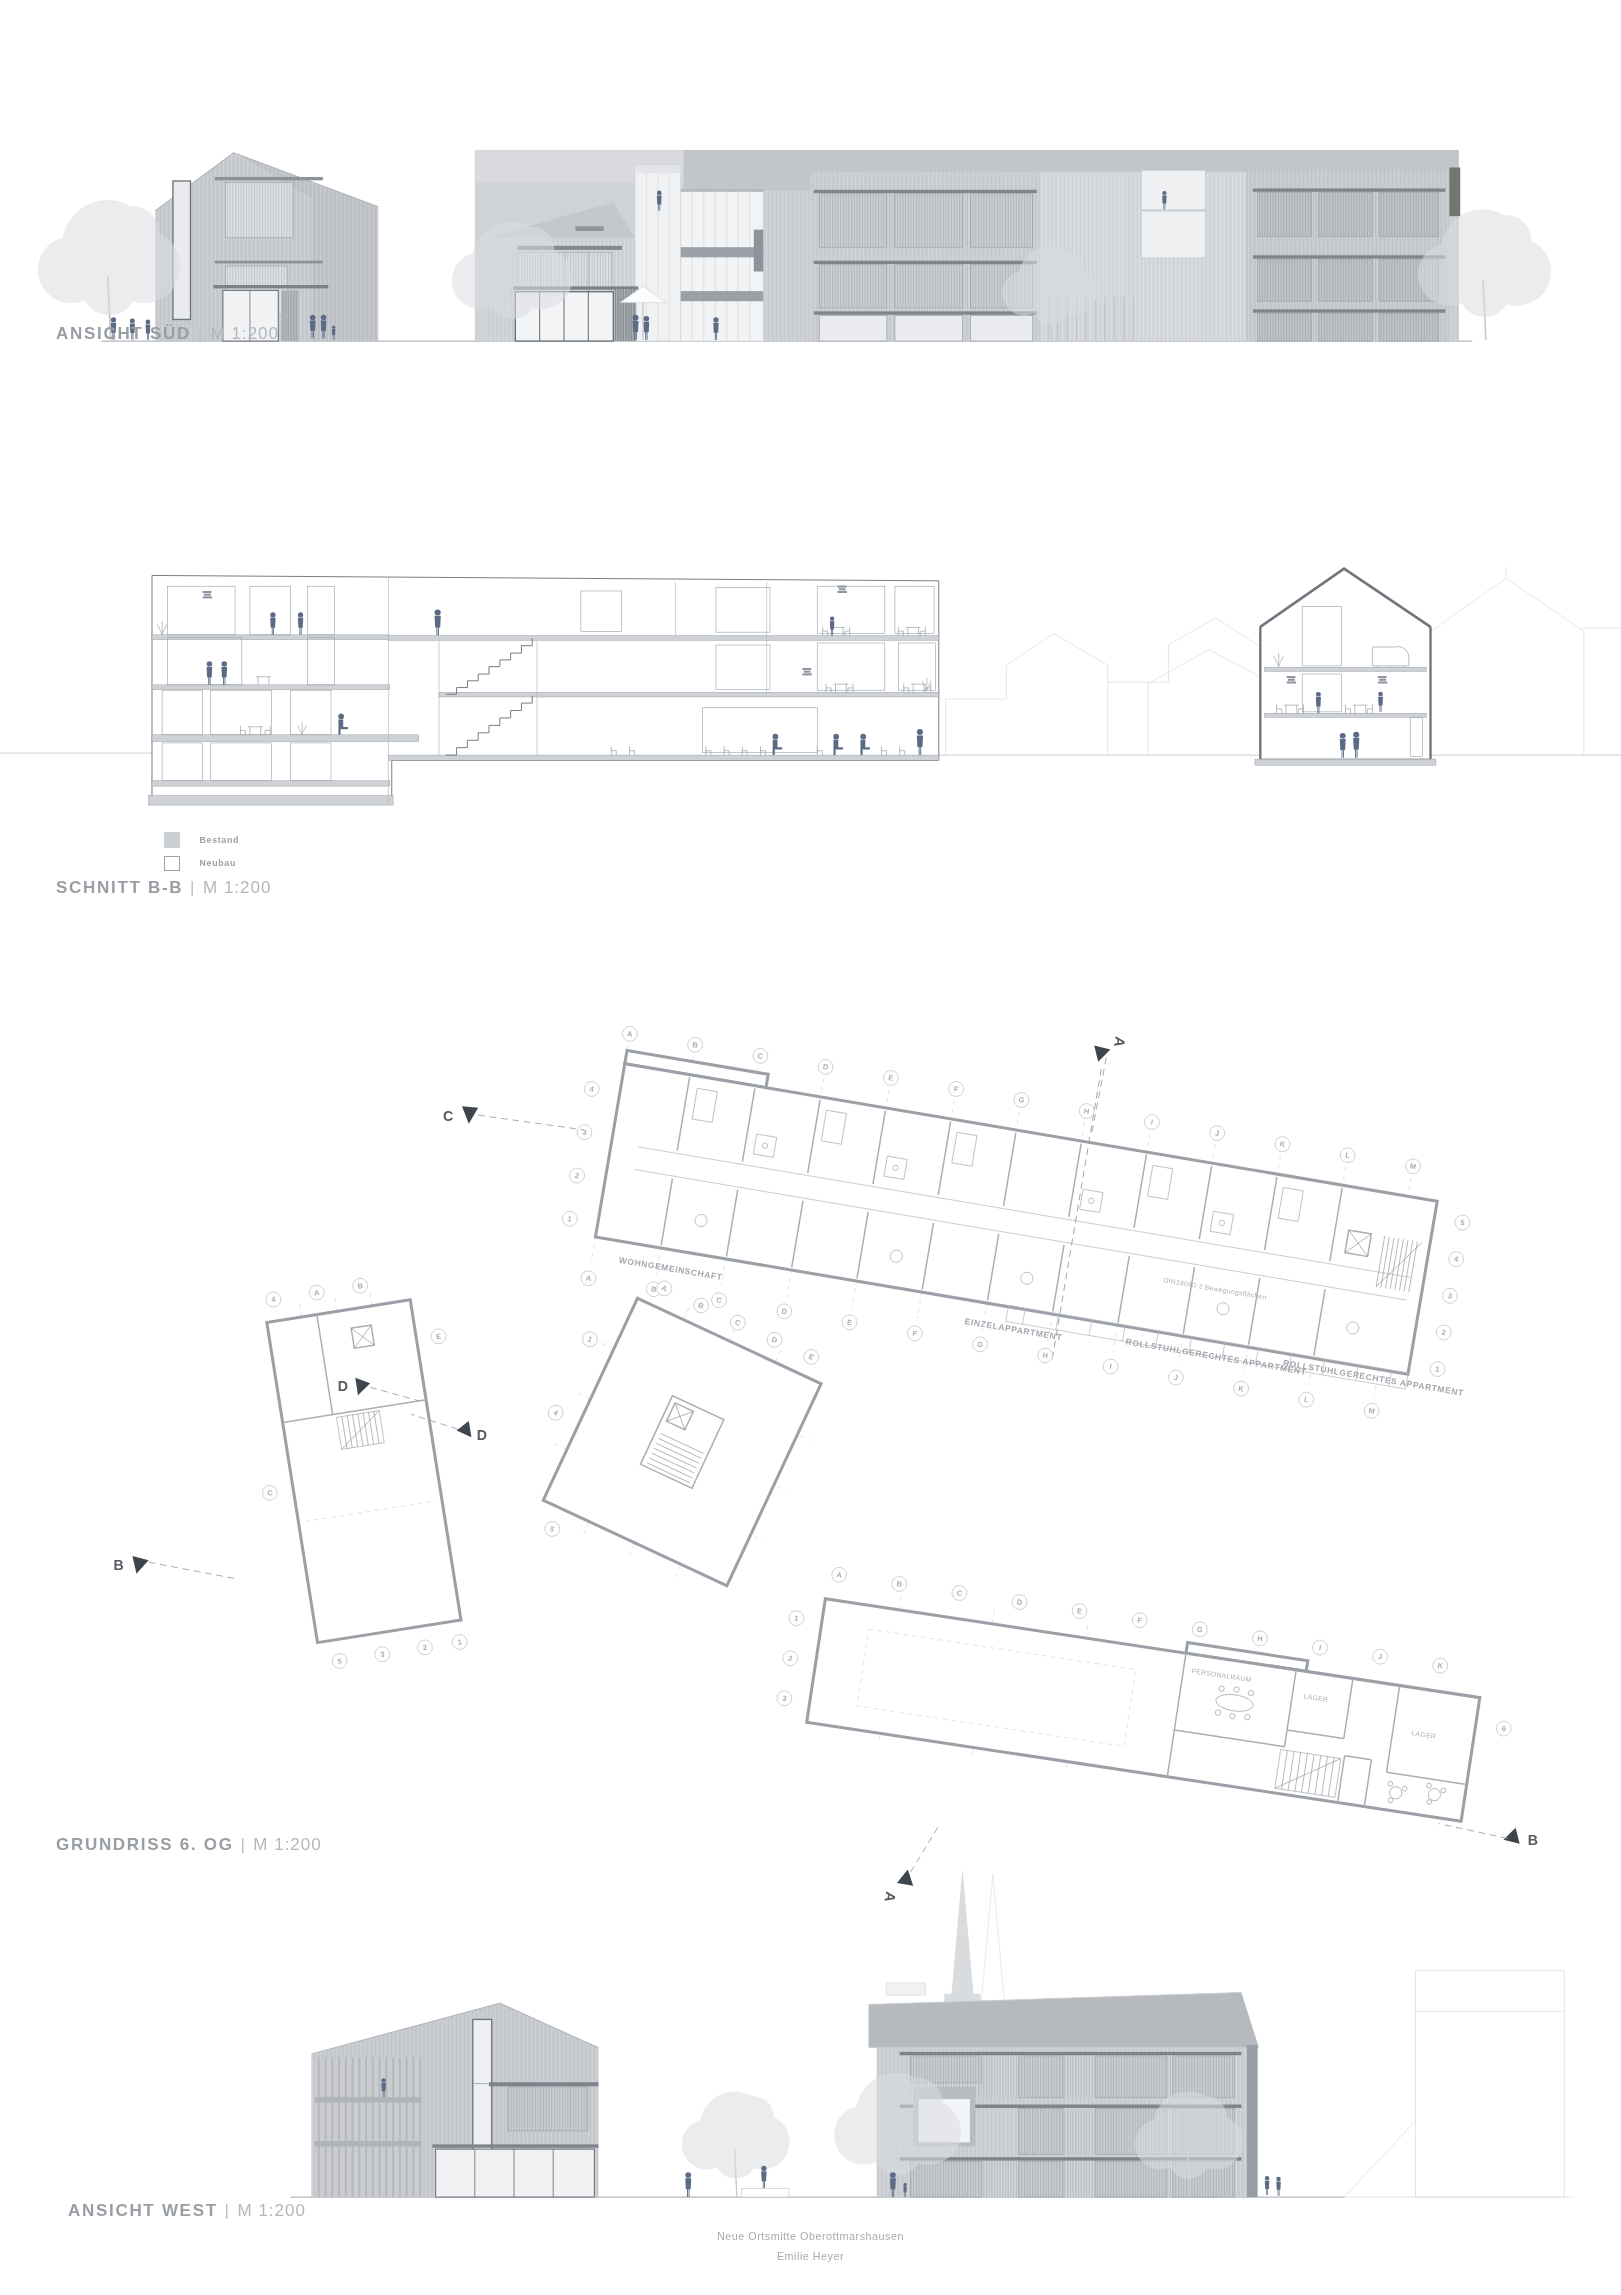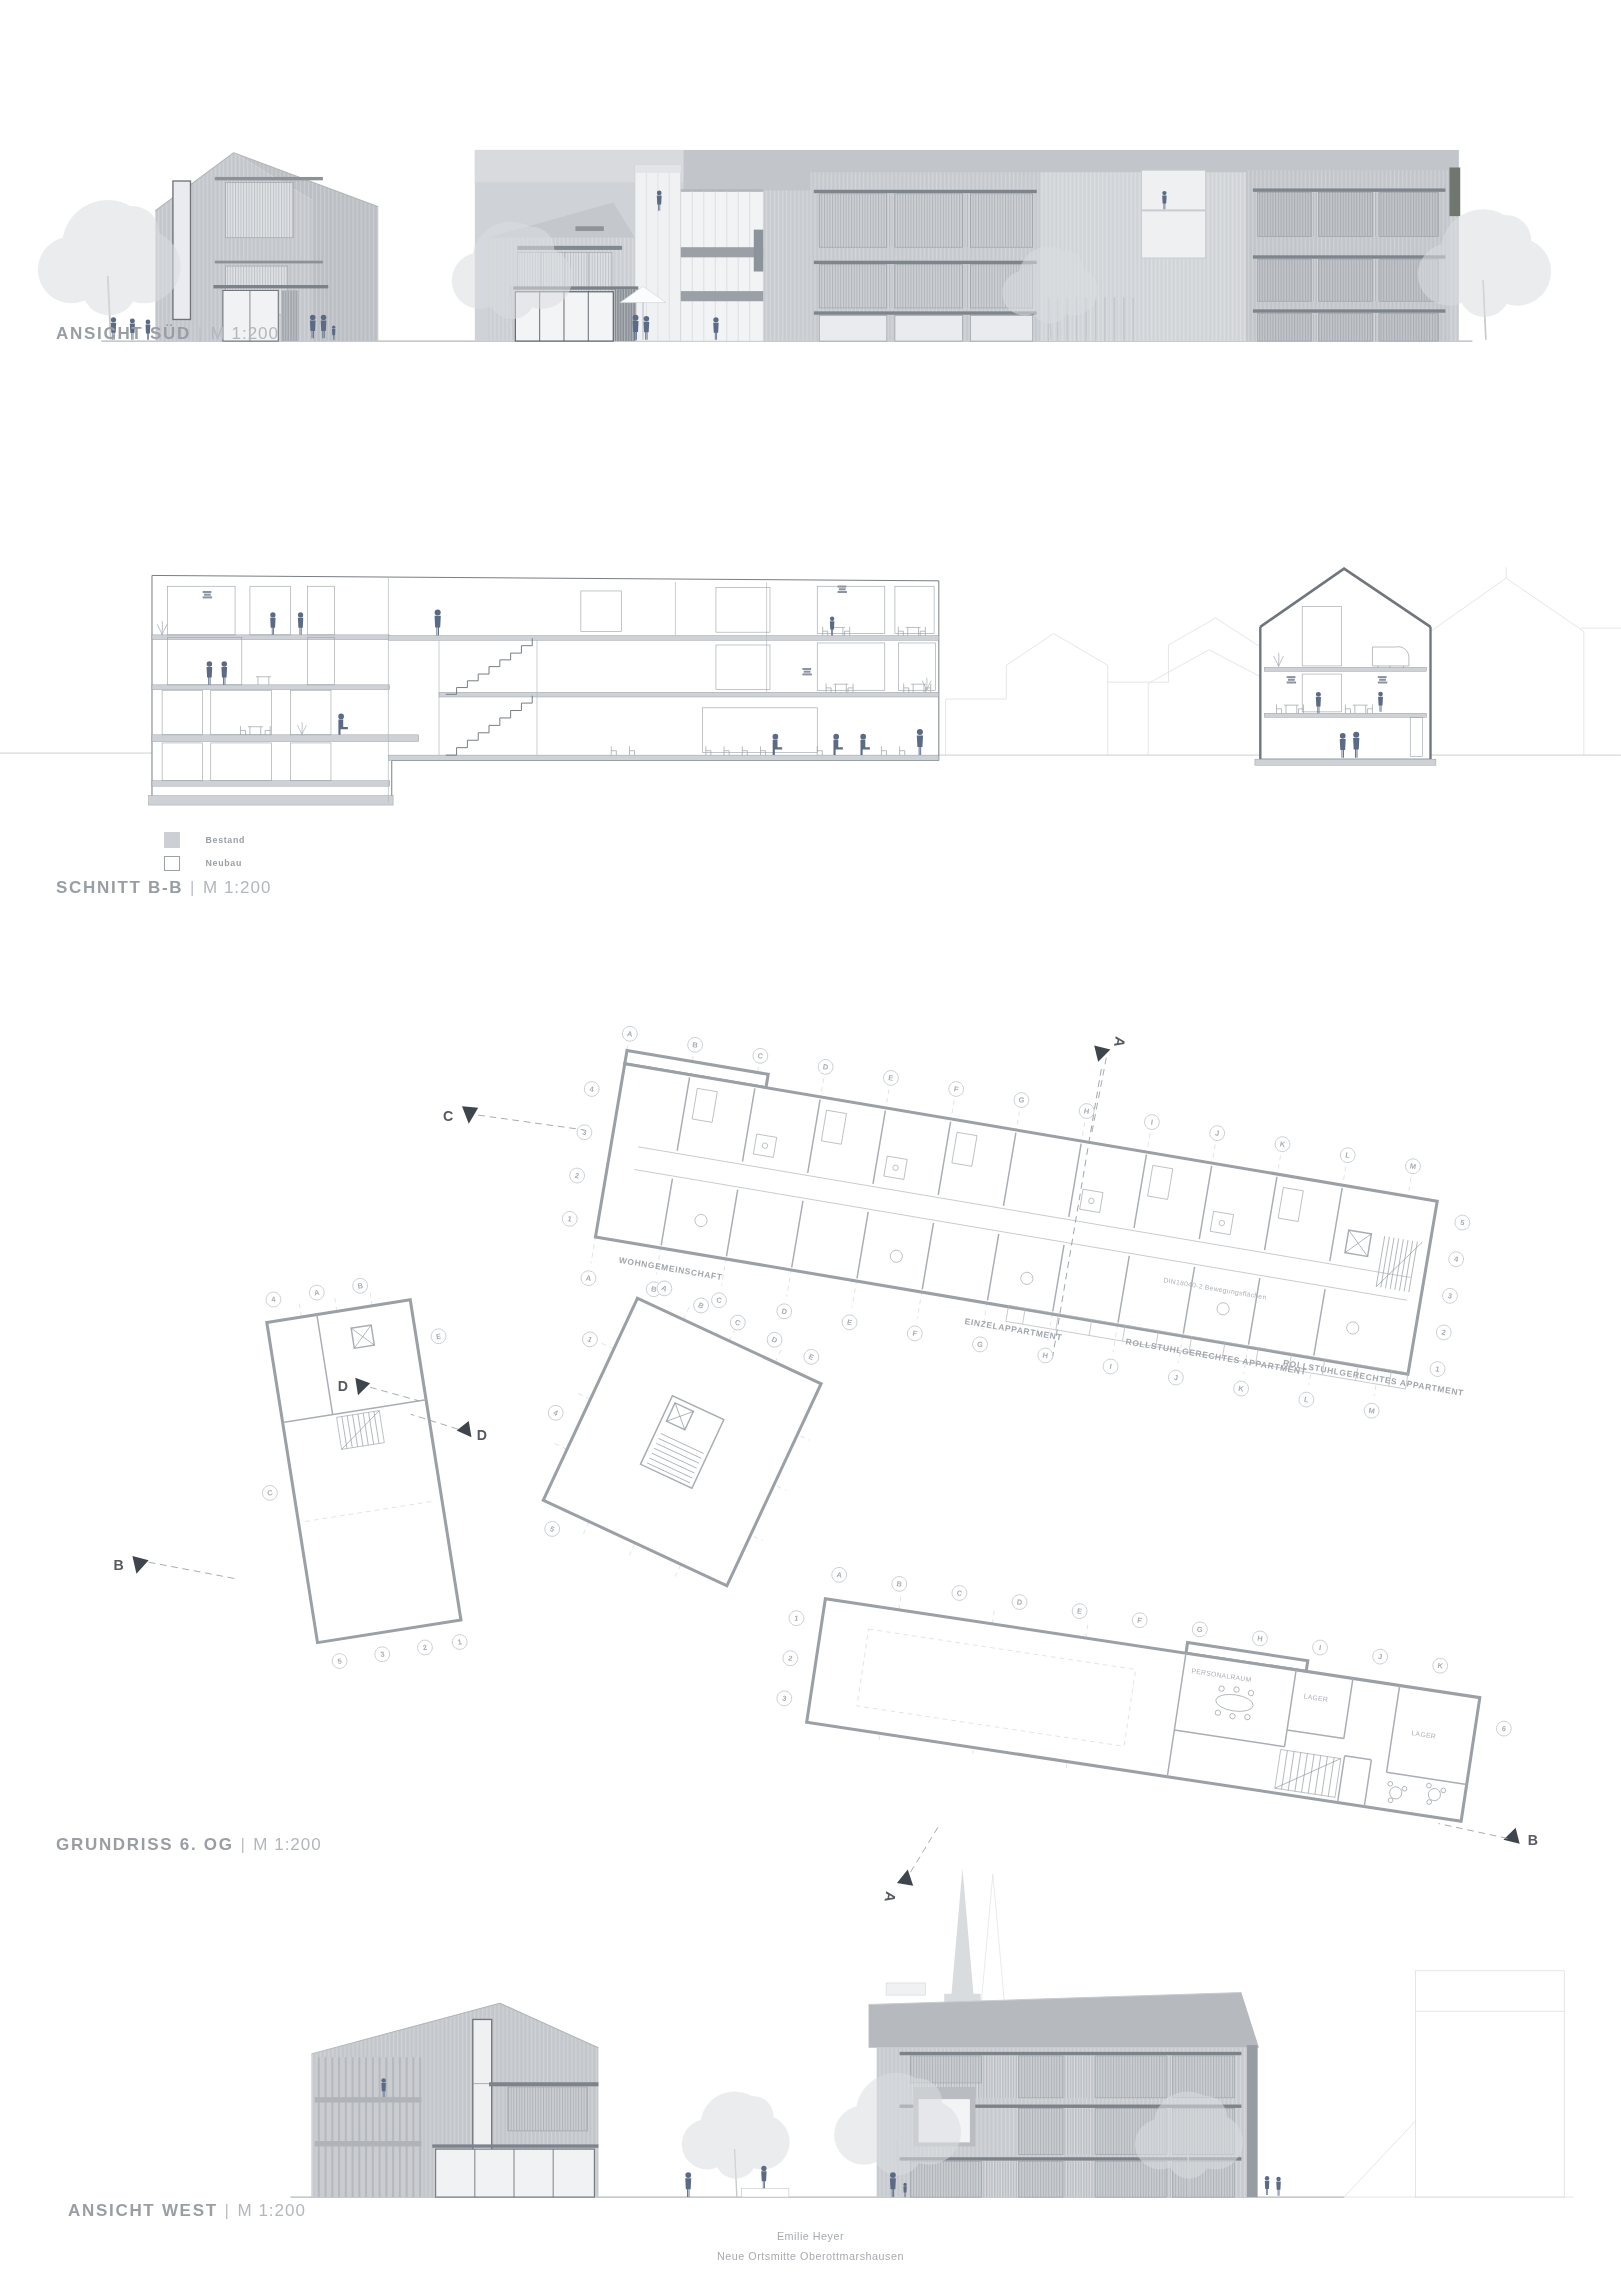--- a/index.html
+++ b/index.html
@@ -8,21 +8,21 @@
   svg text{font-family:"Liberation Sans",sans-serif;}
 
   
   .caption{position:absolute;white-space:nowrap;color:#999ea4;font-size:17px;font-weight:700;
            letter-spacing:1.7px;}
   .caption .sep{color:#bcc0c5;font-weight:400;margin:0 6.8px;}
   .caption .scale{color:#b3b7bc;font-weight:400;letter-spacing:1px;}
 
   
   .legend{position:absolute;left:164px;top:832px;}
-  .legend-row{display:flex;align-items:center;gap:26px;margin-bottom:8px;}
+  .legend-row{display:flex;align-items:center;gap:20px;margin-bottom:8px;}
   .swatch{width:15.5px;height:15.5px;box-sizing:border-box;}
   .swatch.filled{background:#ccd0d4;}
   .swatch.outline{background:#ffffff;border:1.4px solid #9ba0a6;}
   .legend-label{color:#9aa0a5;font-size:8.8px;font-weight:700;letter-spacing:0.7px;}
 
   
   .footer{position:absolute;left:0;top:2227px;width:1621px;text-align:center;color:#a7abb0;
           font-size:10.8px;letter-spacing:0.5px;line-height:19.6px;}
 
   
@@ -874,18 +874,18 @@
 
 <div class="caption" style="left:56px;top:1835px">
   <span class="t">GRUNDRISS 6. OG</span><span class="sep">|</span><span class="scale">M 1:200</span>
 </div>
 
 <div class="caption" style="left:68px;top:2201px">
   <span class="t">ANSICHT WEST</span><span class="sep">|</span><span class="scale">M 1:200</span>
 </div>
 
 <div class="footer">
+  <div>Neue Ortsmitte Oberottmarshausen</div>
   <div>Emilie Heyer</div>
-  <div>Neue Ortsmitte Oberottmarshausen</div>
 </div>
 
 </div>
 
 
 </body></html>

